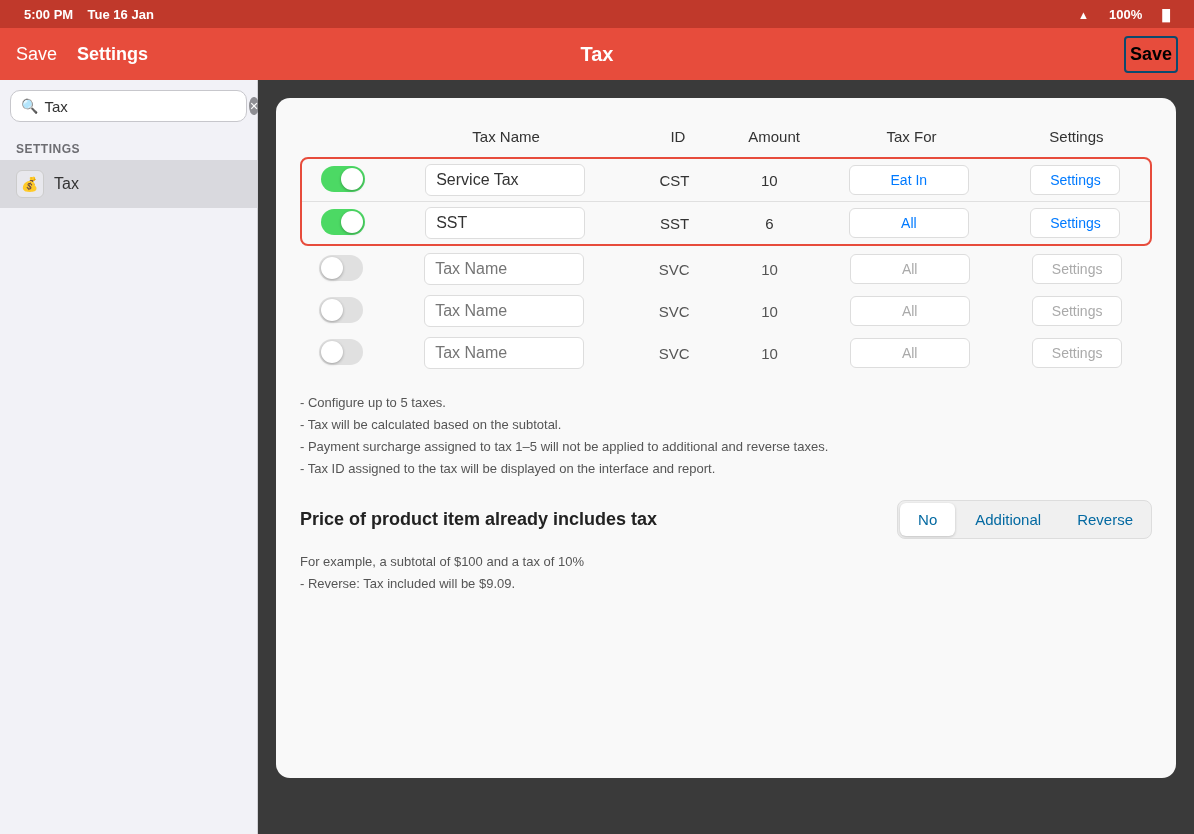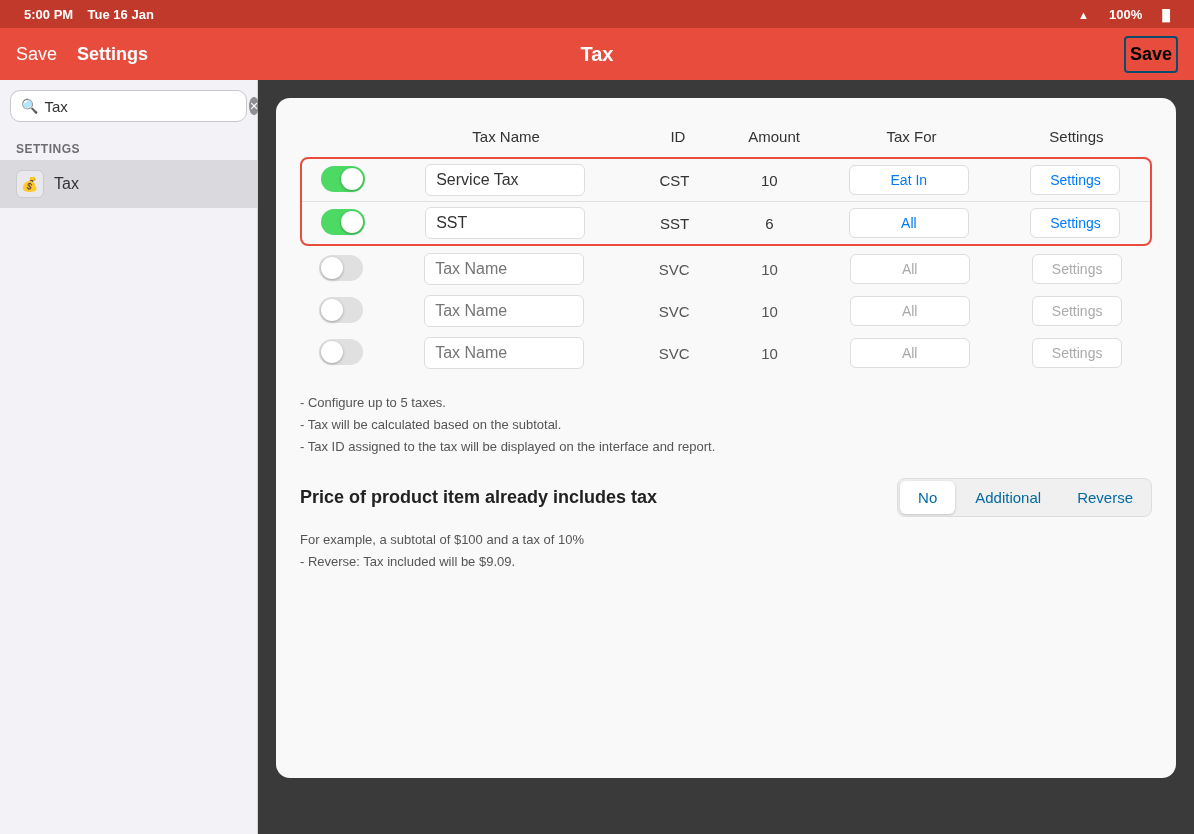--- a/index.html
+++ b/index.html
@@ -510,20 +510,21 @@
     <td class="col-settings">
       <button class="settings-btn disabled">Settings</button>
     </td>
   </tr>
           </tbody>
       </table>
 
       <div class="notes-section" id="notes-container">
           <div>- Configure up to 5 taxes.</div>
           <div>- Tax will be calculated based on the subtotal.</div>
+          <div>- Payment surcharge assigned to tax 1–5 will not be applied to additional and reverse taxes.</div>
           <div>- Tax ID assigned to the tax will be displayed on the interface and report.</div>
         </div>
 
       <div class="price-section">
         <span class="price-label">Price of product item already includes tax</span>
         <div class="price-options" id="price-options">
             <button class="price-option active">No</button>
             <button class="price-option">Additional</button>
             <button class="price-option">Reverse</button>
           </div>

